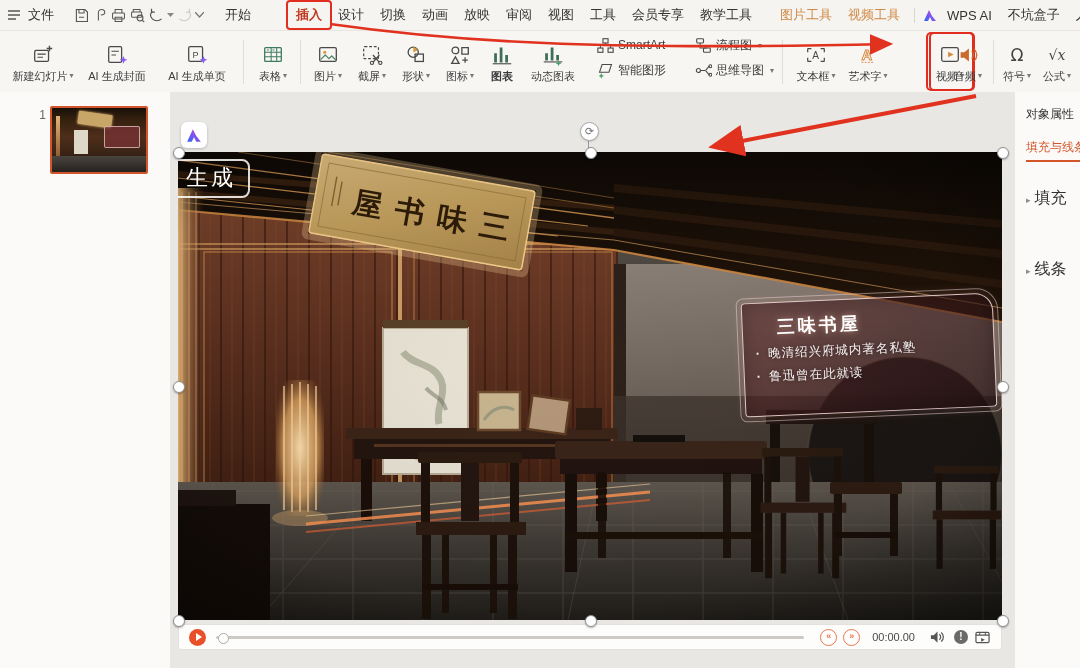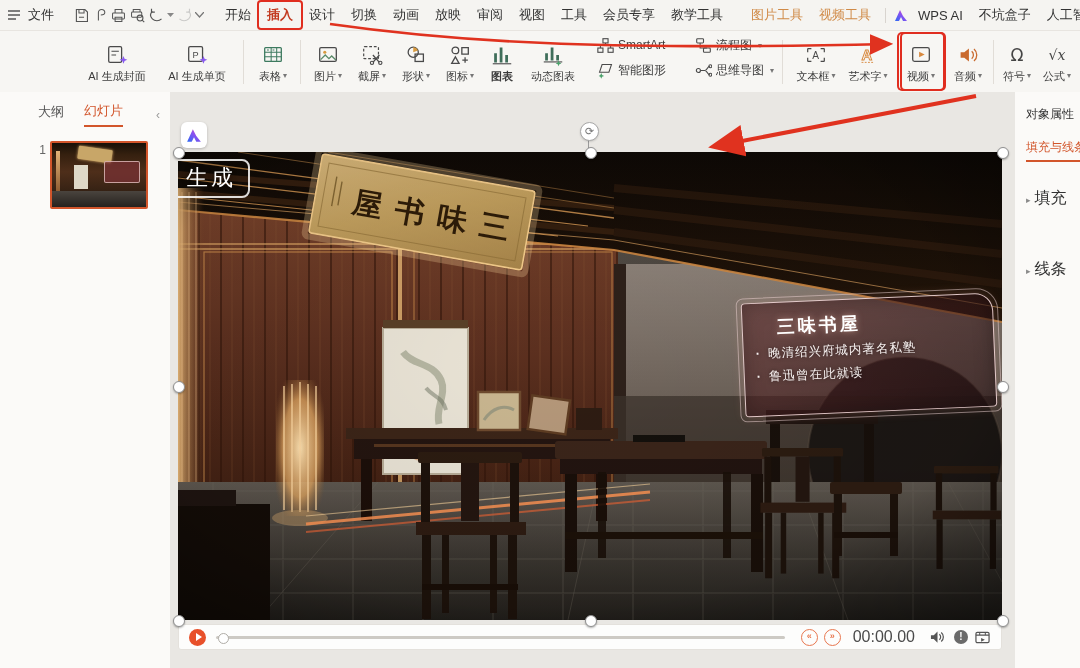--- a/index.html
+++ b/index.html
@@ -8,21 +8,21 @@
 
   
   .menubar{position:absolute;top:0;left:0;right:0;height:30px;background:#f5f4f1;border-bottom:1px solid #e8e5e0;
     display:flex;align-items:center;font-size:13px;color:#333;padding:0 6px;white-space:nowrap;}
   .mb-item{display:flex;align-items:center;padding:3px 6px;border-radius:3px;cursor:default;}
   .mb-icon{width:24px;height:22px;display:flex;align-items:center;justify-content:center;margin:0 1px;}
   .mb-divider{width:1px;height:15px;background:#d8d4cf;margin:0 6px;}
   .mtab{padding:4px 8px;border-radius:2px;}
   .mtab.annot-red{color:#c23a20;font-weight:bold;}
   .ctab{color:#d08a47;}
-  .annot-red{box-shadow:0 0 0 2px #e02d1f;border-radius:2px;}
+  .annot-red{box-shadow:0 0 0 2px #e02d1f;border-radius:2px;margin-left:29px;}
   .mb-right{display:flex;align-items:center;margin-left:auto;}
 
   
   .ribbon{position:absolute;top:31px;left:0;right:0;height:61px;background:#f7f6f3;border-bottom:1px solid #ddd9d3;}
   .rbtn{position:absolute;top:3px;height:55px;display:flex;flex-direction:column;align-items:center;justify-content:center;gap:2px;border-radius:3px;}
   .ric{height:27px;display:flex;align-items:center;justify-content:center;}
   .rlb{font-size:11px;color:#3c3c3c;display:flex;align-items:center;line-height:1;}
   .dd::after{content:"▾";font-size:8px;color:#777;margin-left:2px;}
   .rdiv{position:absolute;top:9px;width:1px;height:44px;background:#e1ddd7;}
   .scol{position:absolute;top:5px;display:flex;flex-direction:column;gap:7px;}
@@ -77,21 +77,21 @@
   .info-bullet::before{content:"·";margin-right:7px;font-weight:bold;}
 
   
   .player{position:absolute;left:8px;top:532px;width:824px;height:26px;background:#fdfdfc;border:1px solid #e4e1dc;border-radius:3px;
     box-sizing:border-box;display:flex;align-items:center;padding:0 10px;z-index:5;}
   .play-btn{width:17px;height:17px;border-radius:50%;background:#e8502a;display:flex;align-items:center;justify-content:center;flex:none;}
   .play-btn::after{content:"";border-left:6px solid #fff;border-top:4px solid transparent;border-bottom:4px solid transparent;margin-left:2px;}
   .slider{flex:1;height:3px;background:#cdcac4;border-radius:2px;margin:0 10px 0 10px;position:relative;}
   .slider-knob{position:absolute;left:2px;top:-3px;width:9px;height:9px;background:#fff;border:1px solid #b0ada7;border-radius:50%;}
   .skip{width:15px;height:15px;border-radius:50%;border:1.5px solid #e8774f;color:#e8774f;font-size:9px;line-height:13px;text-align:center;flex:none;margin-left:6px;font-weight:bold;}
-  .ptime{font-size:16px;color:#4a4a4a;margin:0 8px 0 12px;flex:none;}
+  .ptime{font-size:11px;color:#4a4a4a;margin:0 8px 0 12px;flex:none;}
   .picon{width:17px;height:17px;display:flex;align-items:center;justify-content:center;flex:none;margin-left:6px;}
   .info-circ{width:14px;height:14px;border-radius:50%;background:#6a6a6a;color:#fff;font-size:10px;font-weight:bold;text-align:center;line-height:14px;flex:none;margin-left:8px;}
 
   
   .annot-svg{position:absolute;inset:0;width:1080px;height:668px;pointer-events:none;z-index:50;}
 </style>
 </head>
 <body>
 
 <div class="app">
@@ -181,20 +181,30 @@
           </svg>
       </span>
       <span class="mtab">WPS AI</span>
       <span class="mtab">不坑盒子</span>
       <span class="mtab">人工智能</span>
 
     </div>
   </div>
 
   <div class="ribbon">
+    <div class="rbtn" style="left:4px;width:78px;">
+      <span class="ric">
+          <svg width="24" height="24" viewBox="0 0 26 26">
+            <rect x="4" y="8" width="15" height="12" rx="1.5" fill="none" stroke="#4a4a4a" stroke-width="1.4"></rect>
+            <path d="M7 12h9M7 15.5h6" stroke="#4a4a4a" stroke-width="1.2"></path>
+            <path d="M20 3v6M17 6h6" stroke="#4a4a4a" stroke-width="1.5"></path>
+          </svg>
+        </span>
+      <span class="rlb dd">新建幻灯片</span>
+    </div>
     <div class="rbtn" style="left:76px;width:82px;">
       <span class="ric">
           <svg width="24" height="24" viewBox="0 0 26 26">
             <rect x="4" y="4" width="14" height="17" rx="1.5" fill="none" stroke="#4a4a4a" stroke-width="1.4"></rect>
             <path d="M7 9h8M7 13h5" stroke="#4a4a4a" stroke-width="1.2"></path>
             <path d="M20 14l1.2 3 3 1.2-3 1.2-1.2 3-1.2-3-3-1.2 3-1.2z" fill="#8a5cf0"></path>
           </svg>
         </span>
       <span class="rlb">AI 生成封面</span>
     </div>
@@ -375,25 +385,20 @@
     </div>
     <div class="rbtn" style="left:1037px;width:40px;">
       <span class="ric">
           <span style="font-size:14px;color:#444;font-style:italic;font-family:'DejaVu Serif',serif;">√x</span>
         </span>
       <span class="rlb dd">公式</span>
     </div>
   </div>
 
   <div class="sidebar">
-    <div class="side-tabs">
-      <span class="side-tab">大纲</span>
-      <span class="side-tab active">幻灯片</span>
-      <span class="collapse-btn">‹</span>
-    </div>
     <div class="slide-row">
       <span class="slide-num">1</span>
       <div class="thumb">
         <div class="t-glow"></div>
         <div class="t-plaque"></div>
         <div class="t-paint"></div>
         <div class="t-panel"></div>
         <div class="t-floor"></div>
       </div>
     </div>

